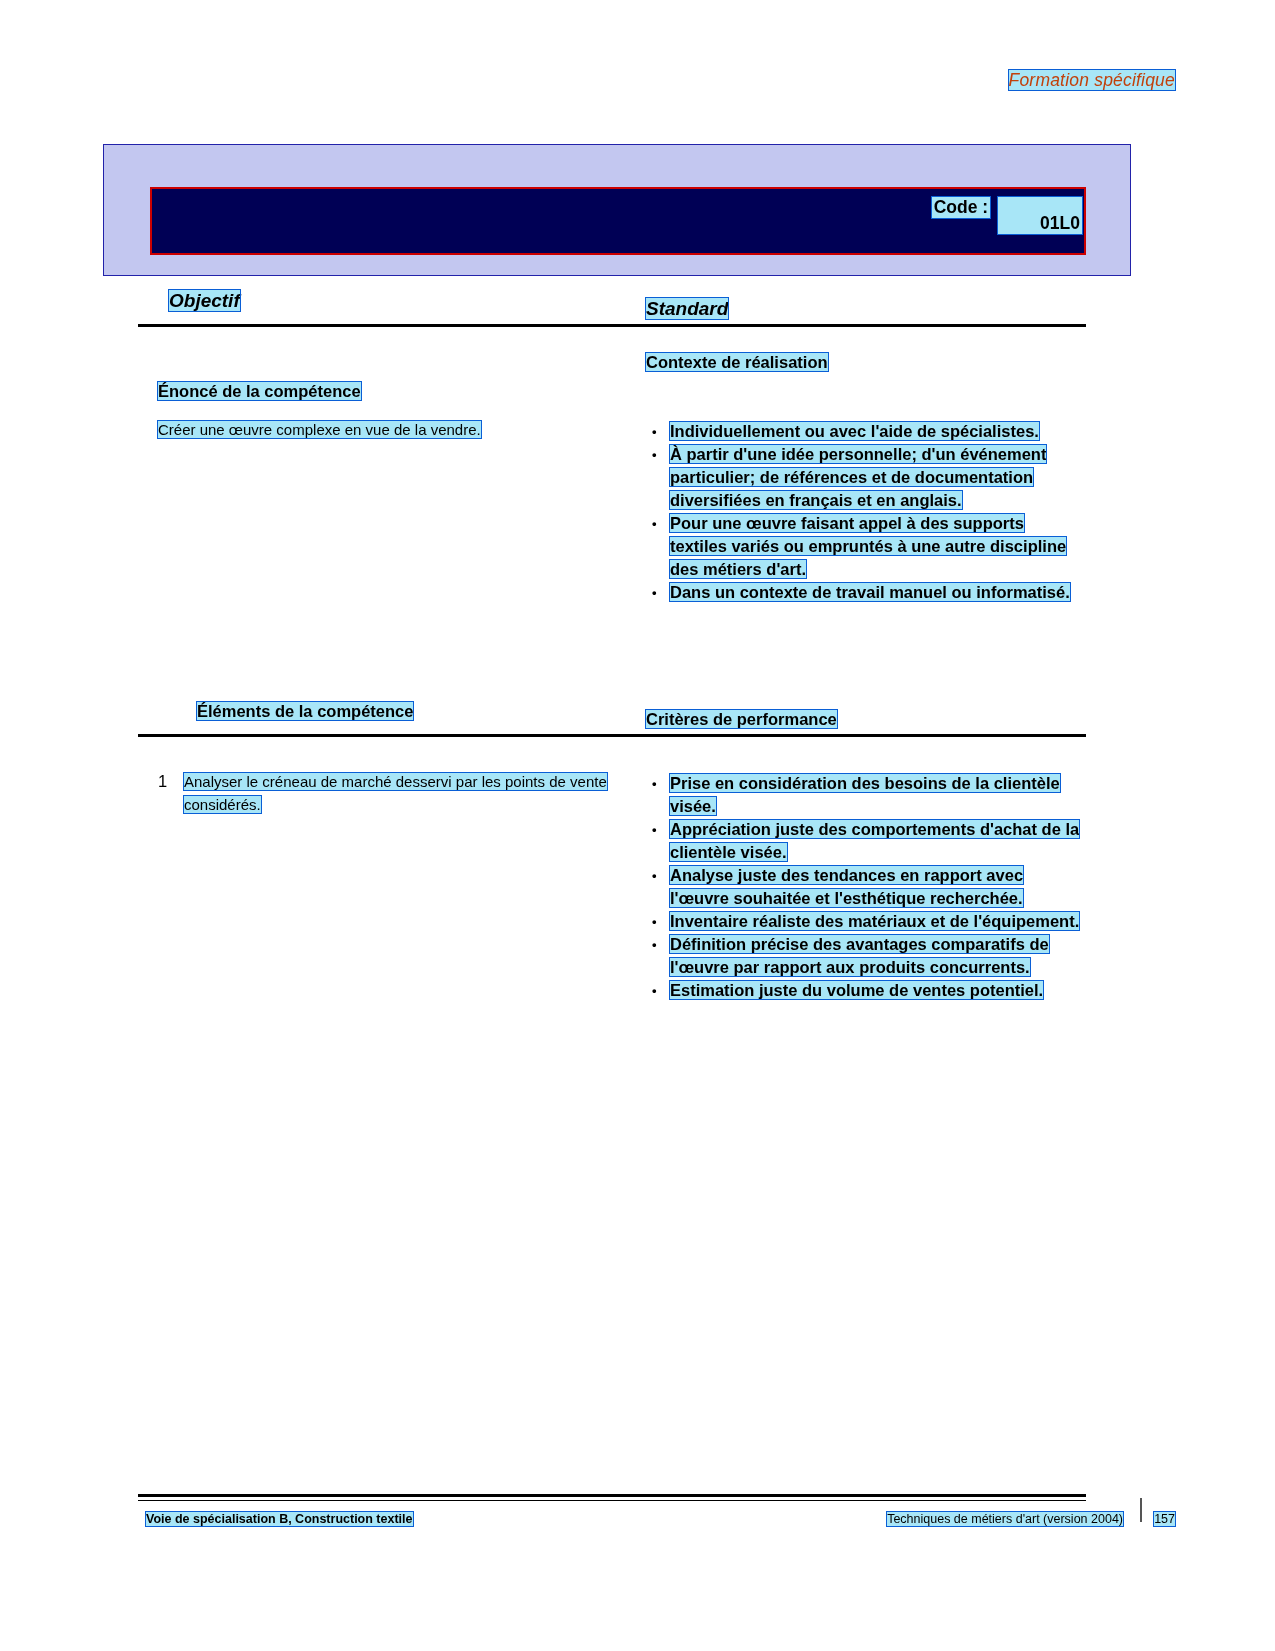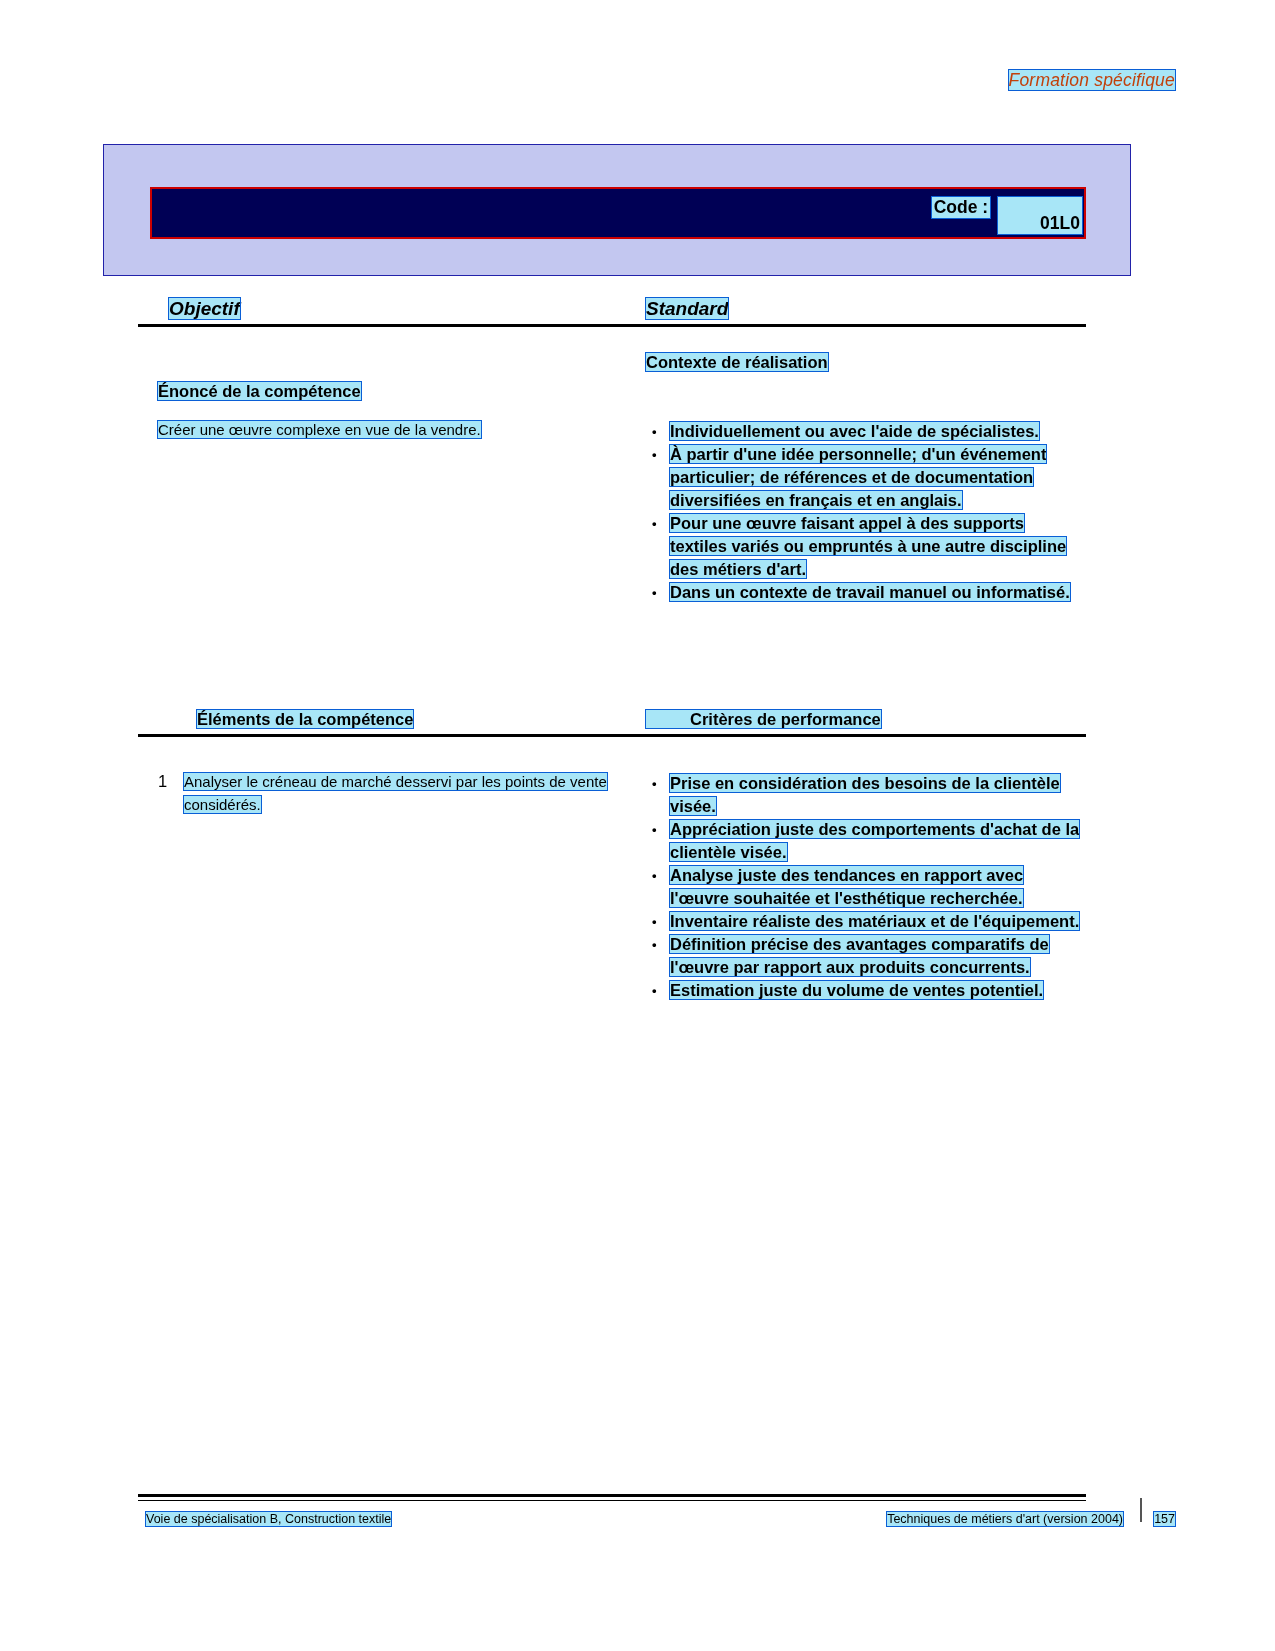--- a/index.html
+++ b/index.html
@@ -46,21 +46,21 @@
     height: 132px;
     background: #c3c7f0;
     border: 1px solid #2222aa;
     box-sizing: border-box;
   }
   .code-banner-inner {
     position: absolute;
     left: 46px;
     top: 42px;
     width: 936px;
-    height: 52px;
+    height: 68px;
     background: #000055;
     border: 2px solid #cc0000;
     box-sizing: border-box;
   }
   .code-row {
     position: absolute;
     right: 2px;
     top: 8px;
     display: flex;
     align-items: flex-start;
@@ -88,21 +88,21 @@
     position: absolute;
     left: 138px;
     width: 948px;
   }
   .band-rule-thick {
     border-bottom: 3px solid #000000;
   }
   .band .col-left {
     position: absolute;
     left: 20px;
-    bottom: 4px;
+    bottom: 12px;
     font-size: 19px;
     font-weight: bold;
     font-style: italic;
     padding-left: 11px;
   }
   .band .col-right {
     position: absolute;
     left: 508px;
     bottom: 4px;
     font-size: 19px;
@@ -187,20 +187,21 @@
     left: 138px;
     top: 1500px;
     width: 948px;
     border-bottom: 1px solid #000000;
   }
   .footer-left {
     position: absolute;
     left: 146px;
     top: 1512px;
     font-size: 12.5px;
+    font-weight: bold;
   }
   .footer-right {
     position: absolute;
     right: 152px;
     top: 1512px;
     font-size: 12.5px;
   }
   .footer-page {
     position: absolute;
     right: 100px;
@@ -260,21 +261,21 @@
     <li><span class="hl">Pour une œuvre faisant appel à des supports textiles variés ou empruntés à une autre discipline des métiers d'art.</span></li>
     <li><span class="hl">Dans un contexte de travail manuel ou informatisé.</span></li>
   </ul>
 </div>
 
 <div class="band band-rule-thick" style="top:710px; height:24px;">
   <span class="col-left" style="font-style:normal;margin-left:28px;">
     <span class="hl" style="font-size:16.5px;">Éléments de la compétence</span>
   </span>
   <span class="col-right" style="font-style:normal;">
-    <span class="hl" style="font-size:16.5px;padding-left:44px;">Critères de performance</span>
+    <span class="hl" style="font-size:16.5px;">Critères de performance</span>
   </span>
 </div>
 
 <div class="col-a" style="top:770px;">
   <ol class="elements">
     <li><span class="hl">Analyser le créneau de marché desservi par les points de vente considérés.</span></li>
   </ol>
 </div>
 
 <div class="col-b" style="top:770px;">

